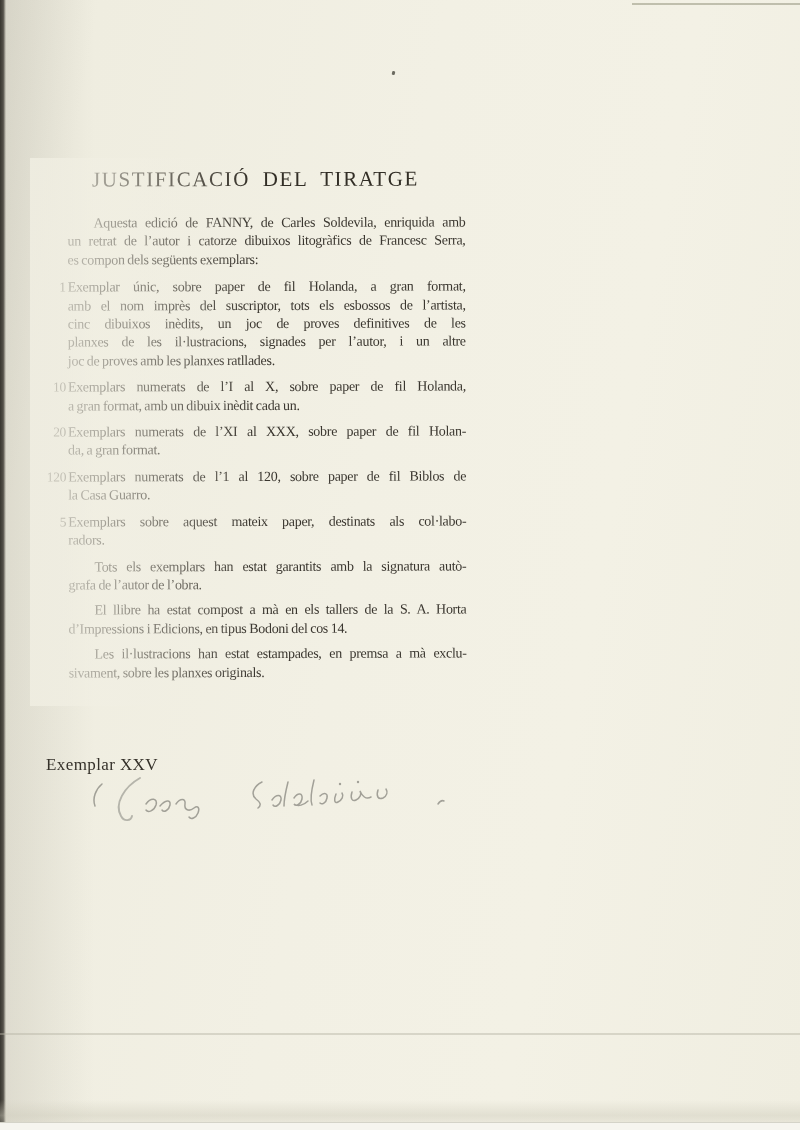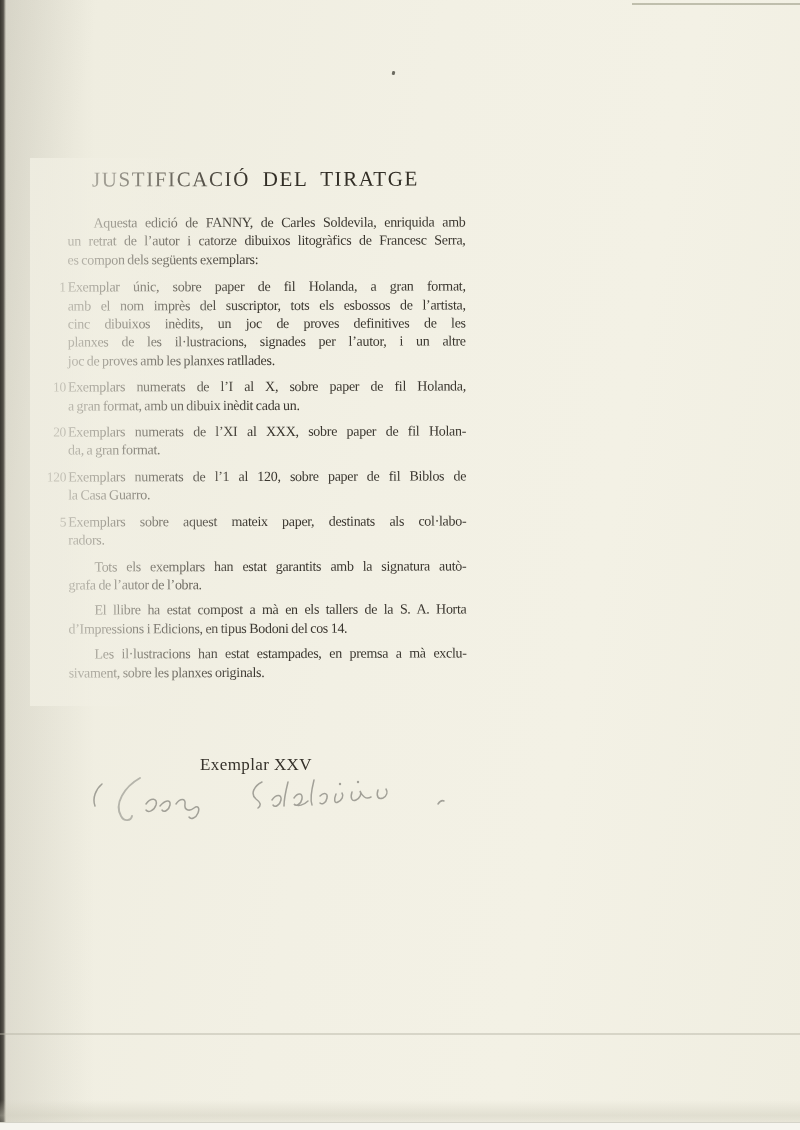--- a/index.html
+++ b/index.html
@@ -61,21 +61,21 @@
   .intro{margin-bottom:9px;}
   .edition-item{display:flex;margin-bottom:8px;}
   .edition-item .num{
     flex:0 0 20px;text-align:right;margin-right:2px;font-size:13.5px;
     line-height:18.4px;letter-spacing:-0.3px;color:#4a463e;
   }
   .edition-item .itemlines{flex:1;}
   .closing{margin-top:7px;}
 
   .exemplar-line{
-    position:absolute;left:46px;top:755px;width:420px;text-align:center;
+    position:absolute;left:46px;top:755px;width:420px;text-align:left;
     font-size:17px;letter-spacing:0.4px;color:#35312a;
   }
   .signature{
     position:absolute;left:86px;top:772px;width:368px;height:58px;
   }
   .signature svg{filter:blur(0.3px);}
 
   
   .fade-overlay{
     position:absolute;left:30px;top:158px;width:470px;height:548px;

